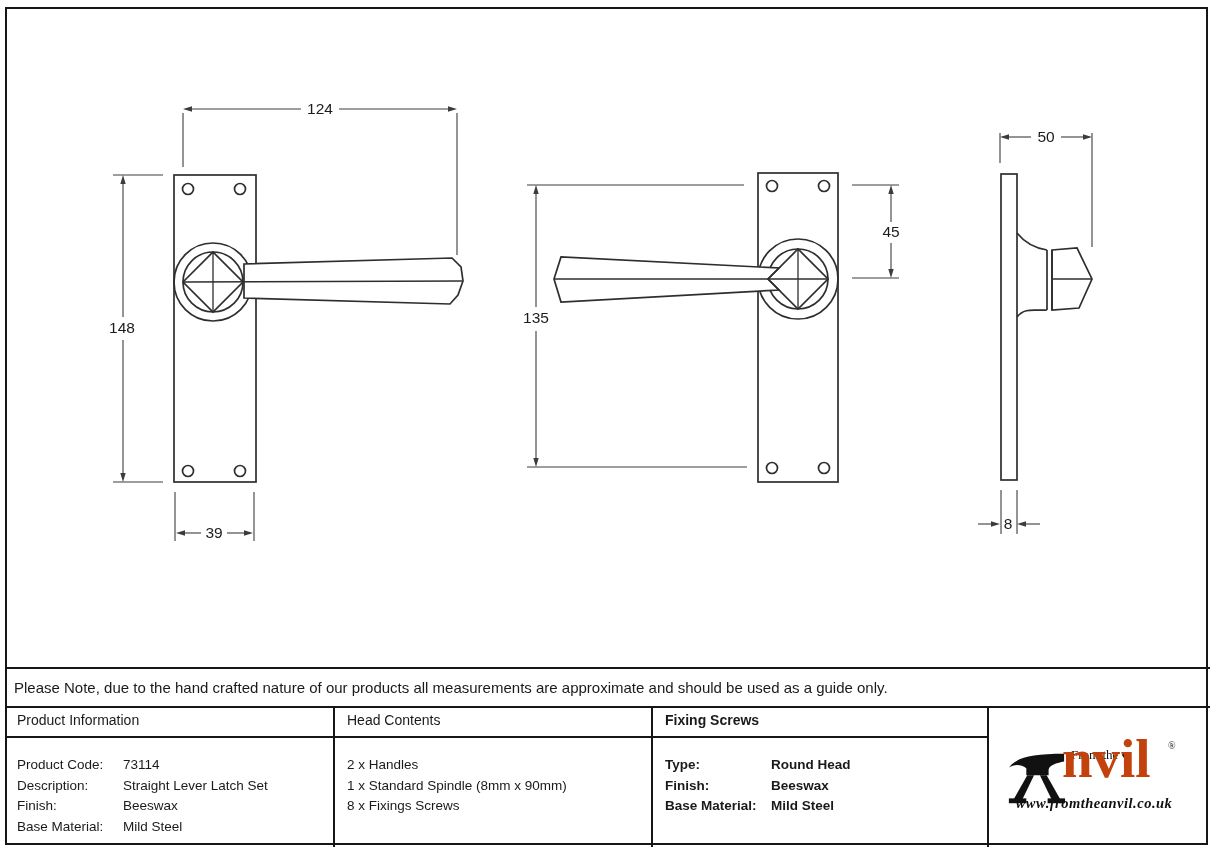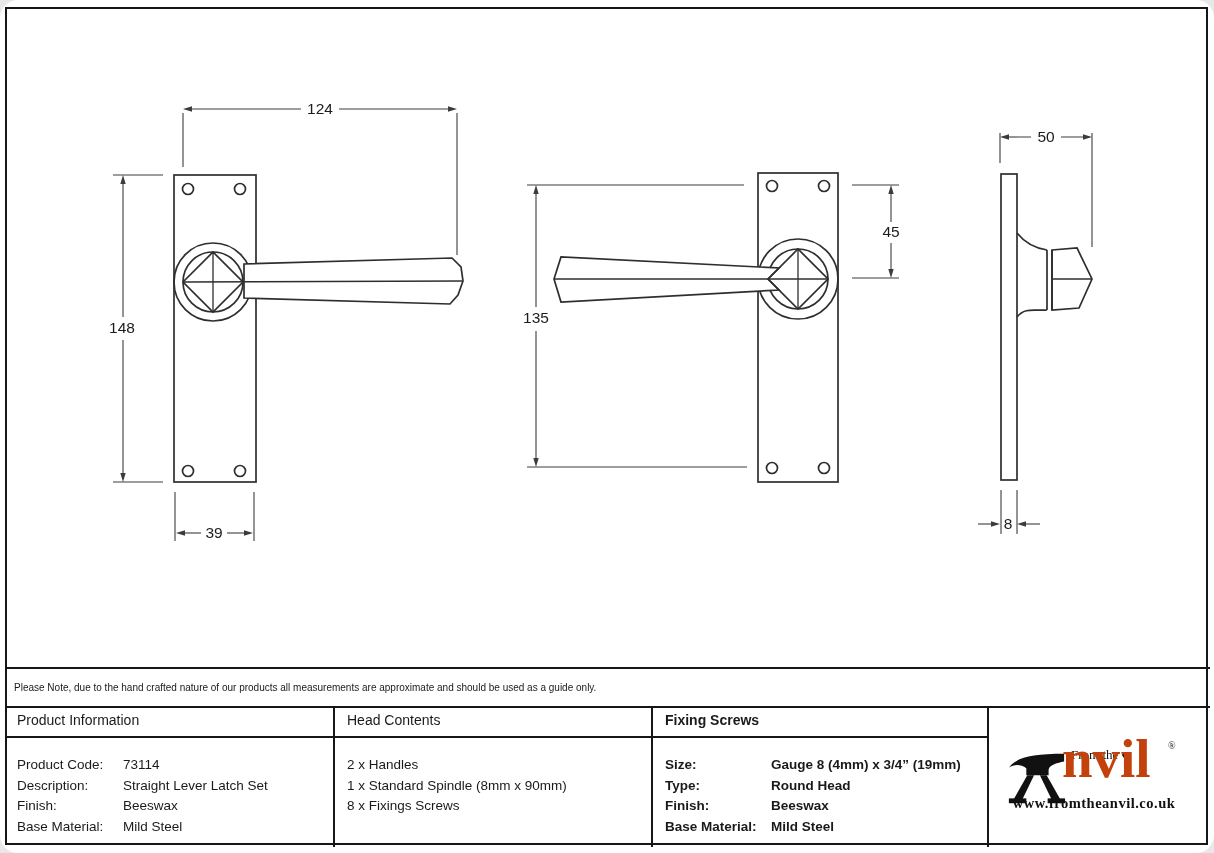--- a/index.html
+++ b/index.html
@@ -1,29 +1,29 @@
 <!DOCTYPE html>
 <html><head>
 <meta charset="utf-8">
 <style>
   html,body { margin:0; padding:0; background:#e8e8e8; }
   .page {
     position:relative; width:1214px; height:853px; background:#ffffff;
-    font-family:"Liberation Sans", sans-serif; color:#1a1a1a; overflow:hidden;border-radius:18px;
+    font-family:"Liberation Sans", sans-serif; color:#1a1a1a; overflow:hidden;
   }
   .outer-border {
     position:absolute; left:5px; top:7px; width:1203px; height:838px;
     border:2.5px solid #161616; box-sizing:border-box; pointer-events:none;
   }
   .drawing-svg { position:absolute; left:0; top:0; }
 
   .note-row {
     position:absolute; left:5px; top:667px; width:1205px; height:41px;
     box-sizing:border-box; border-top:2.5px solid #161616; border-bottom:2.5px solid #161616;
-    display:flex; align-items:center; padding-left:9px; font-size:10px;
+    display:flex; align-items:center; padding-left:9px; font-size:15px;
   }
   .info-table {
     position:absolute; left:5px; top:708px; width:1205px; height:139px;
     box-sizing:border-box; display:flex;
   }
   .tcol { box-sizing:border-box; border-right:2.5px solid #161616; }
   .tcol.c1 { width:330px; }
   .tcol.c2 { width:318px; }
   .tcol.c3 { width:336px;font-weight:bold; }
   .tcol.c4 { width:210px; border-right:none; display:flex; align-items:center; justify-content:center; }
@@ -44,21 +44,21 @@
     font-size:13px; color:#111;
   }
   .from-the .diamond { font-size:10px; position:relative; top:-1px; }
   .reg { position:absolute; left:163px; top:5px; font-size:10px; font-family:"Liberation Serif", serif; }
   .brand-word {
     position:absolute; left:57px; top:-4px; font-family:"Liberation Serif", serif;
     font-size:55px; font-weight:bold; letter-spacing:0px; color:#c2410c; line-height:1;
   }
   .logo-url {
     position:absolute; left:0; top:60px; width:178px; text-align:center;
-    font-family:"Liberation Serif", serif; font-weight:bold;
+    font-family:"Liberation Serif", serif; font-style:italic; font-weight:bold;
     font-size:14.5px; color:#111; letter-spacing:0.5px;
   }
 
   
   .obj { stroke:#2e2e2e; stroke-width:1.7; fill:none; }
   .obj-fill { stroke:#2e2e2e; stroke-width:1.7; fill:#ffffff; }
   .thin { stroke:#2e2e2e; stroke-width:1.3; fill:none; }
   .dim { stroke:#3c3c3c; stroke-width:1.1; fill:none; }
   .ah { fill:#3c3c3c; stroke:none; }
   .dimtext { font-size:15.5px; fill:#1c1c1c; text-anchor:middle; font-family:"Liberation Sans", sans-serif; }
@@ -212,24 +212,20 @@
       <div class="col-body">
         <div class="titem">2 x Handles</div>
         <div class="titem">1 x Standard Spindle (8mm x 90mm)</div>
         <div class="titem">8 x Fixings Screws</div>
       </div>
     </div>
 
     <div class="tcol c3">
       <div class="col-header">Fixing Screws</div>
       <div class="col-body">
-        <div class="trow">
-          <span class="tlabel">Size:</span>
-          <span class="tvalue">Gauge 8 (4mm) x 3/4” (19mm)</span>
-        </div>
         <div class="trow">
           <span class="tlabel">Type:</span>
           <span class="tvalue">Round Head</span>
         </div>
         <div class="trow">
           <span class="tlabel">Finish:</span>
           <span class="tvalue">Beeswax</span>
         </div>
         <div class="trow">
           <span class="tlabel">Base Material:</span>

